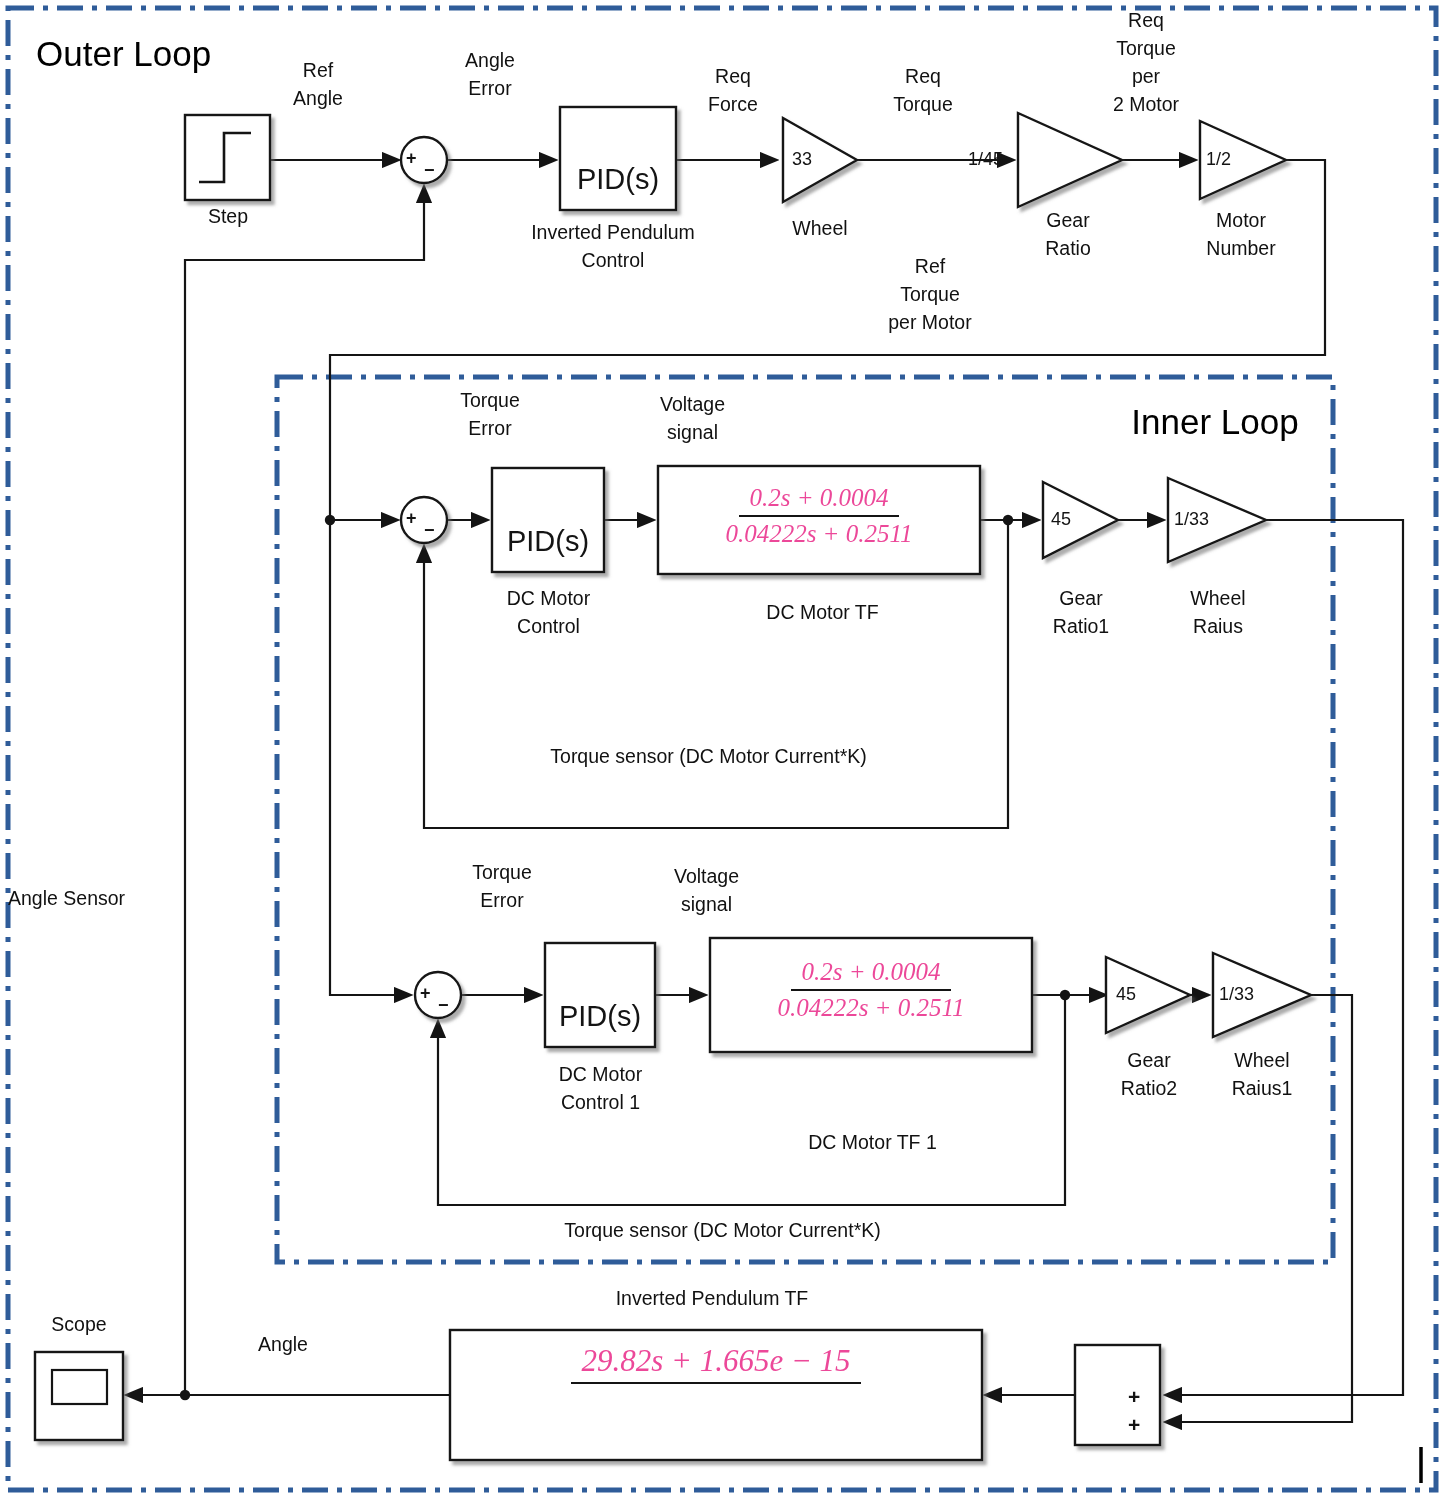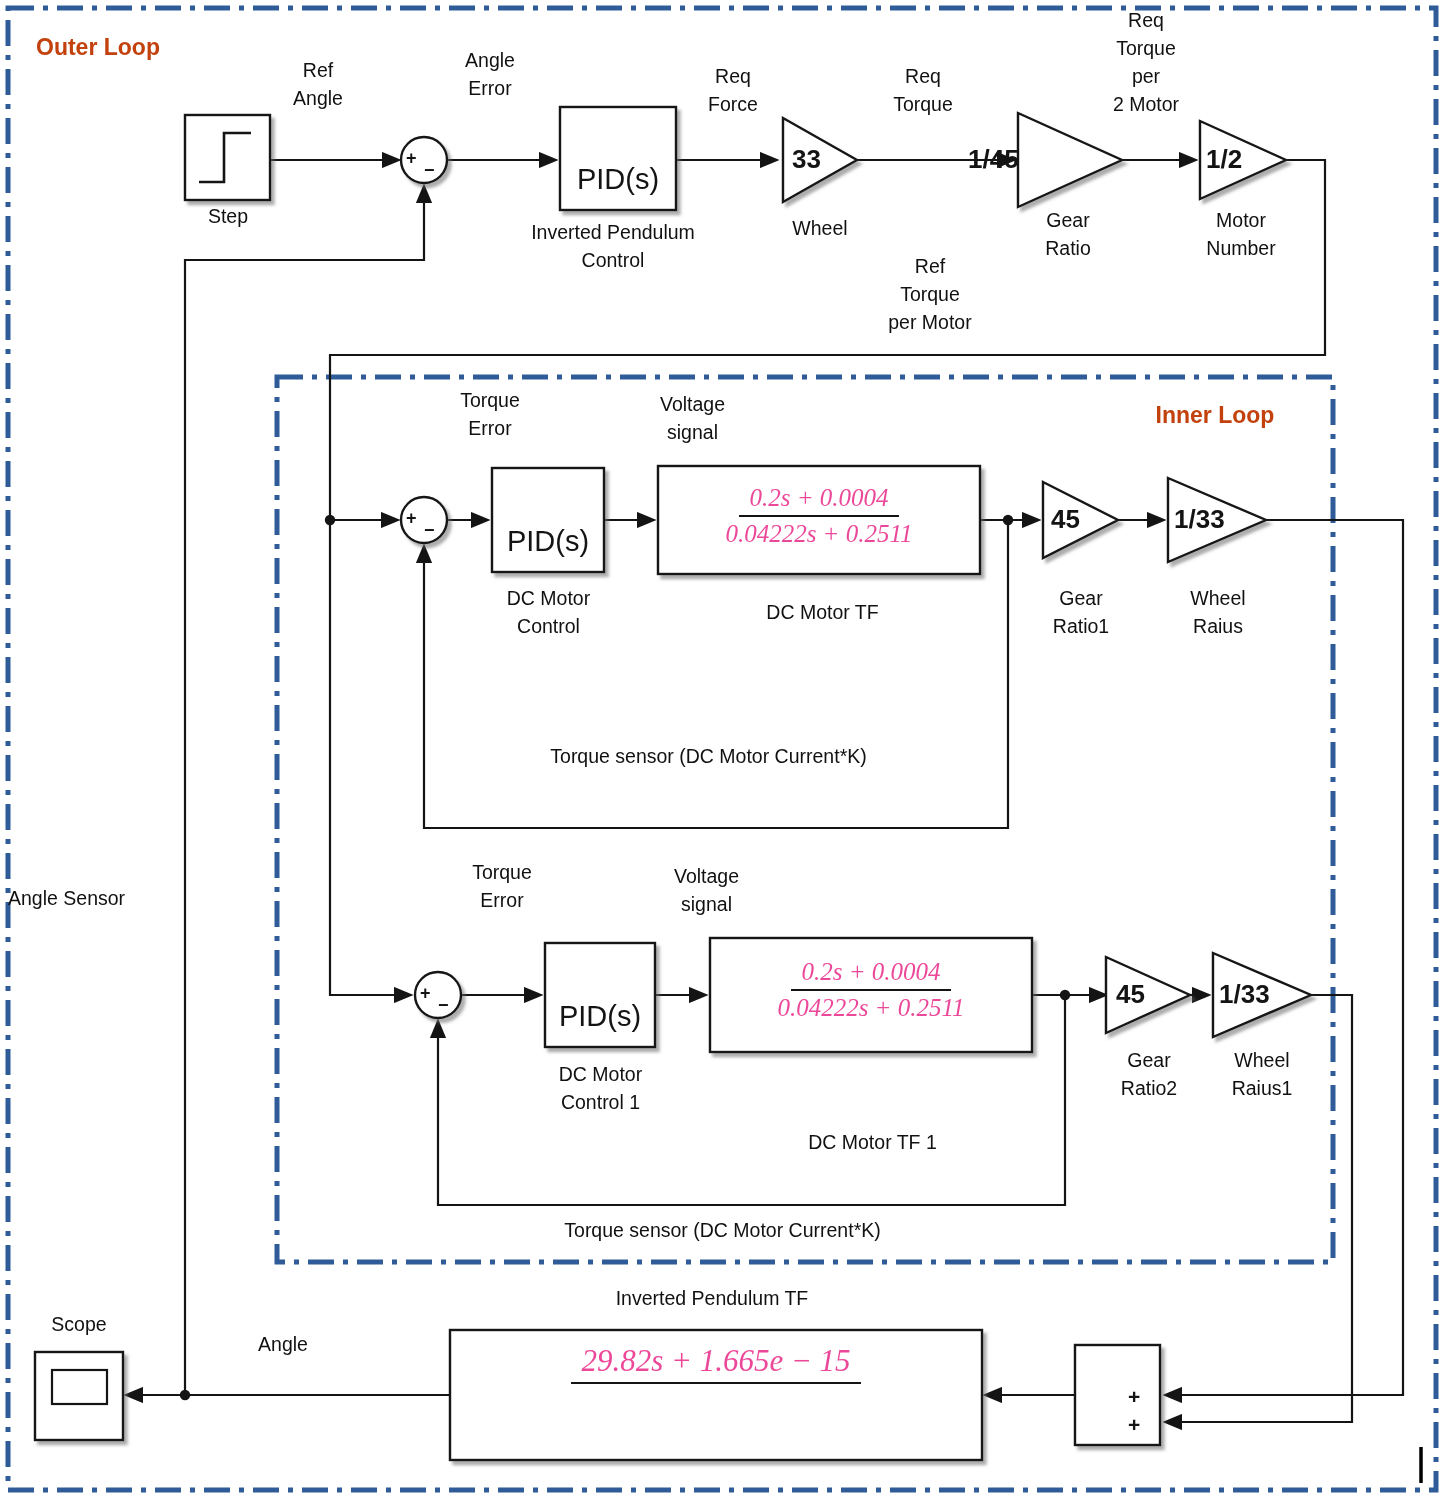--- a/index.html
+++ b/index.html
@@ -5,22 +5,22 @@
   html,body{margin:0;padding:0;background:#ffffff;}
   .stage{position:relative;width:1444px;height:1498px;background:#ffffff;
          font-family:"Liberation Sans",sans-serif;color:#141414;overflow:hidden;}
   svg.geo{position:absolute;left:0;top:0;}
   .wire{stroke:#141414;stroke-width:2.2;fill:none;}
   .blk{fill:#ffffff;stroke:#141414;stroke-width:2.4;}
   .dot{fill:#141414;stroke:none;}
   .dash{fill:none;stroke:#2f5c99;stroke-width:5;stroke-dasharray:26 9 5 9;}
   .lbl{position:absolute;text-align:center;font-size:19.5px;line-height:28px;color:#111111;}
   .lbl.left{text-align:left;}
-  .loopname{position:absolute;font-weight:700;font-size:23px;color:#c2410c;}
-  .gv{position:absolute;font-size:26px;line-height:21px;font-weight:700;}
+  .loopname{position:absolute;font-weight:400;font-size:35px;color:#000000;}
+  .gv{position:absolute;font-size:18px;line-height:21px;font-weight:400;}
   .pid{position:absolute;text-align:center;font-size:29px;margin-top:19px;}
   .frac{position:absolute;text-align:center;font-family:"Liberation Serif",serif;font-style:italic;color:#ec4899;}
   .frac .num{display:inline-block;border-bottom:2.4px solid #141414;padding:0 10px 4px;}
   .frac .den{display:block;padding-top:3px;}
   .tfsm{font-size:25px;line-height:27px;}
   .tfbg{font-size:31px;line-height:34px;}
   sup{font-size:0.62em;}
   .sgn{position:absolute;font-weight:700;font-size:18px;line-height:18px;color:#141414;}
   .sgn.big{font-size:21px;line-height:21px;}
 </style>

